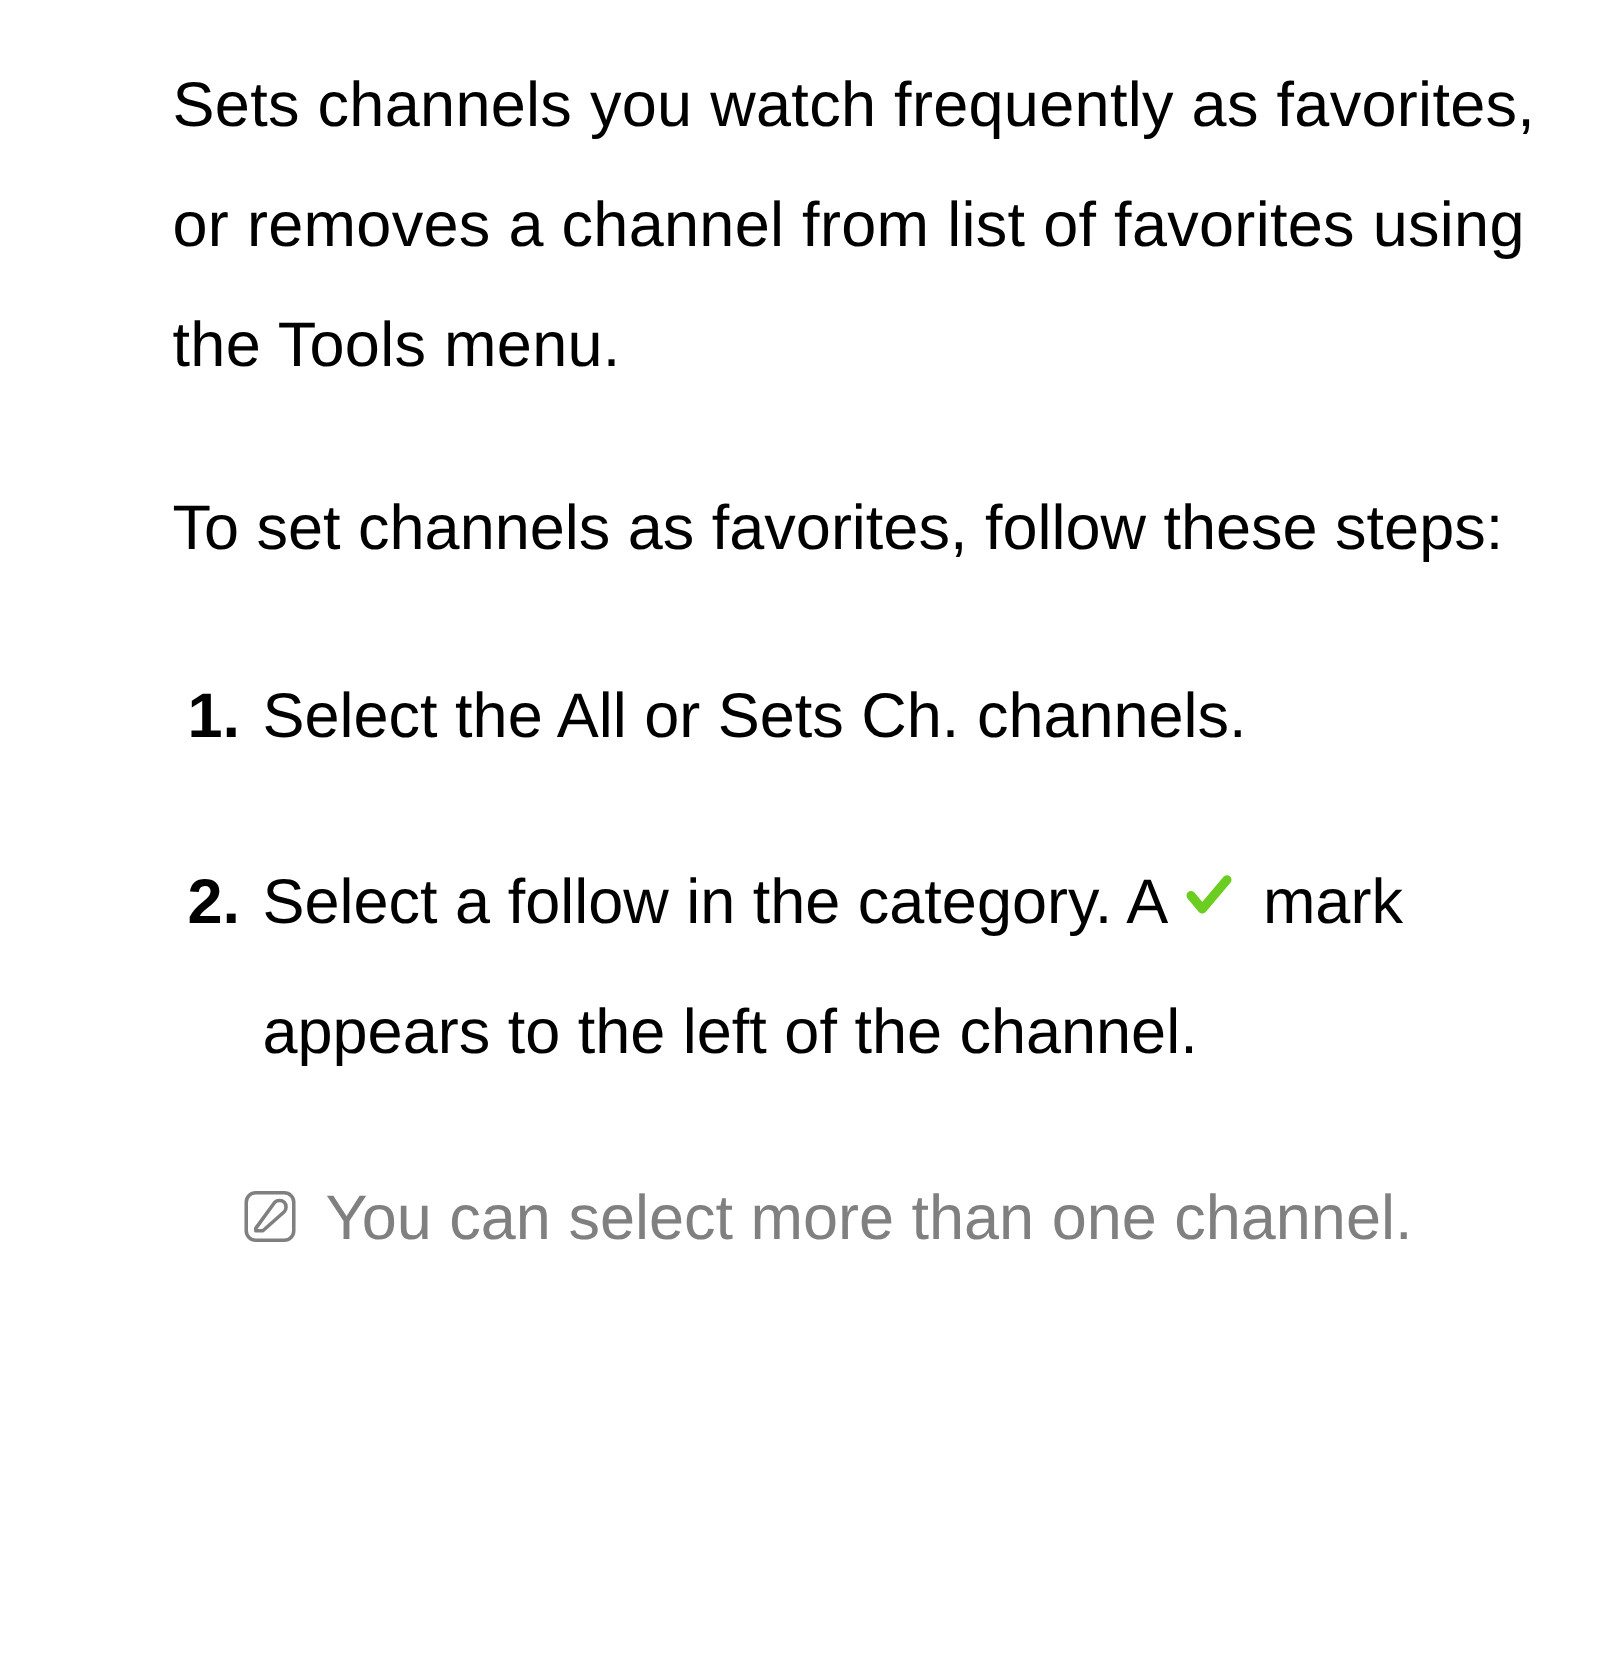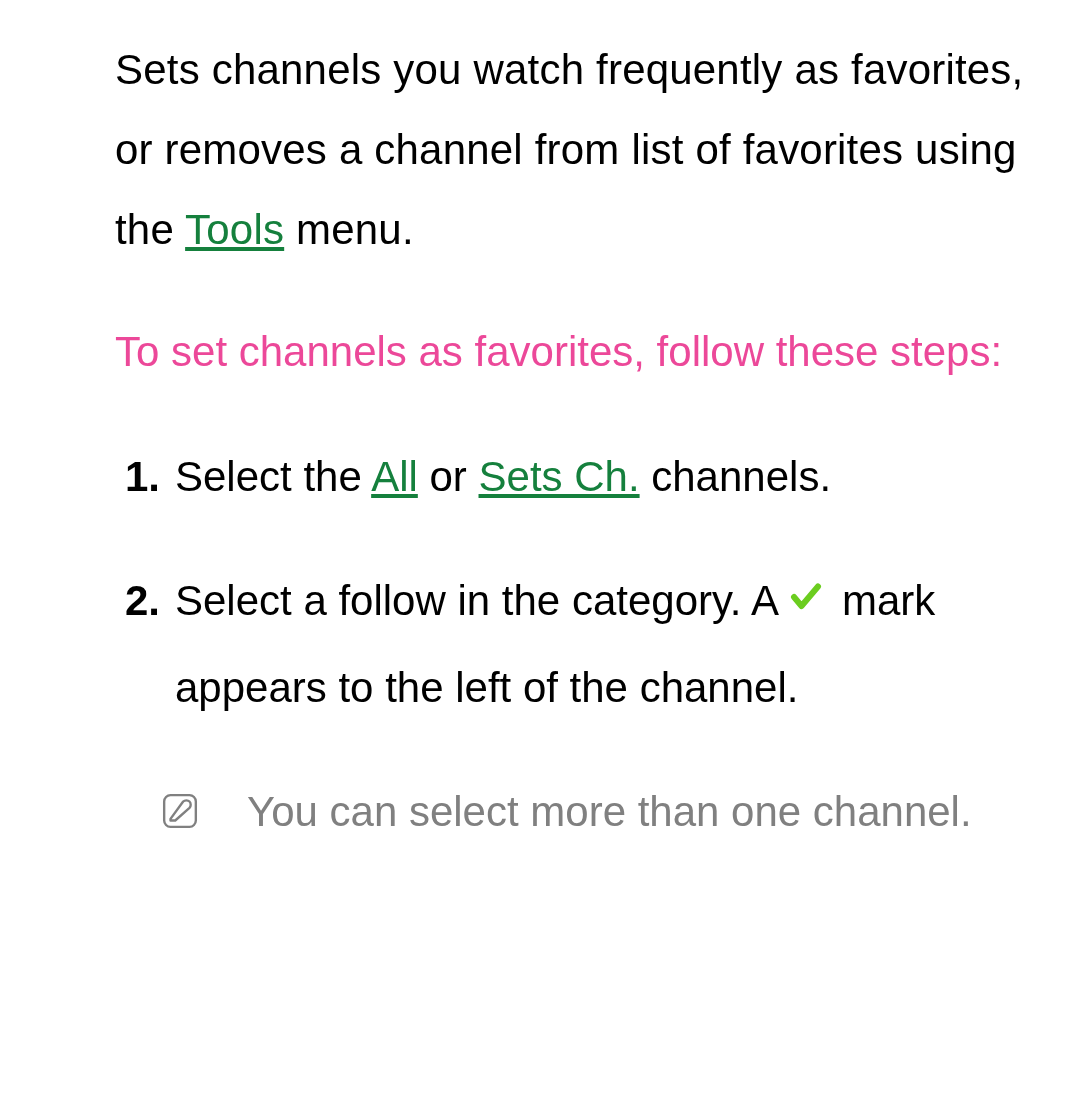--- a/index.html
+++ b/index.html
@@ -15,25 +15,24 @@
       padding: 30px 30px 30px 115px;
       color: #000;
     }
     .intro {
       font-size: 42px;
       line-height: 1.9;
       letter-spacing: 0.2px;
       margin-bottom: 42px;
     }
     .highlight-cyan {
-      color: #15803d;
-      text-decoration: underline;
+      color: #000000;
     }
     .heading-orange {
-      color: #ec4899;
+      color: #000000;
       font-size: 42px;
       line-height: 1.95;
       margin-bottom: 42px;
     }
     .step-list {
       list-style: none;
       padding-left: 10px;
     }
     .step-item {
       display: flex;
@@ -61,21 +60,20 @@
       height: 36px;
     }
     .note-block {
       display: flex;
       align-items: flex-start;
       font-size: 42px;
       line-height: 2.0;
       color: #808080;
       margin-top: 20px;
       padding-left: 46px;
-      gap: 30px;
     }
     .note-icon {
       flex-shrink: 0;
       min-width: 56px;
       display: flex;
       align-items: center;
       padding-top: 22px;
     }
     .note-icon svg {
       width: 38px;

